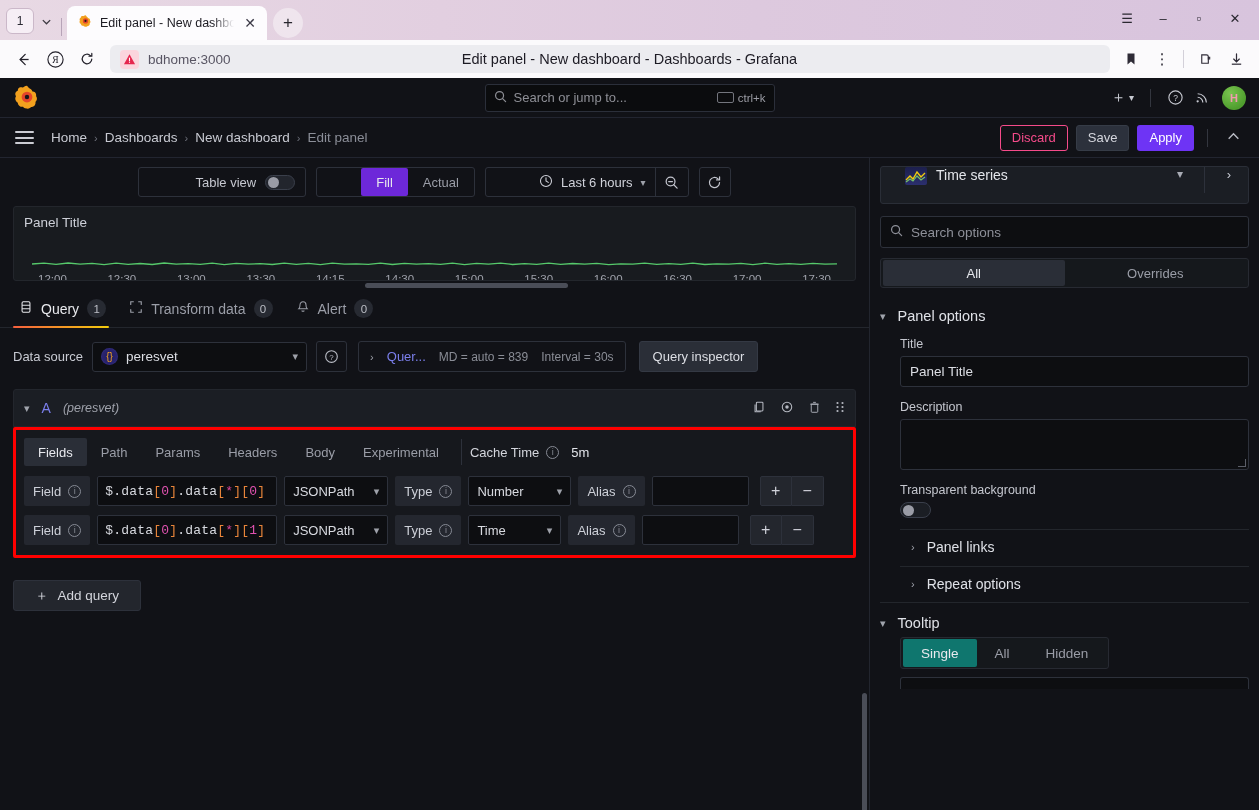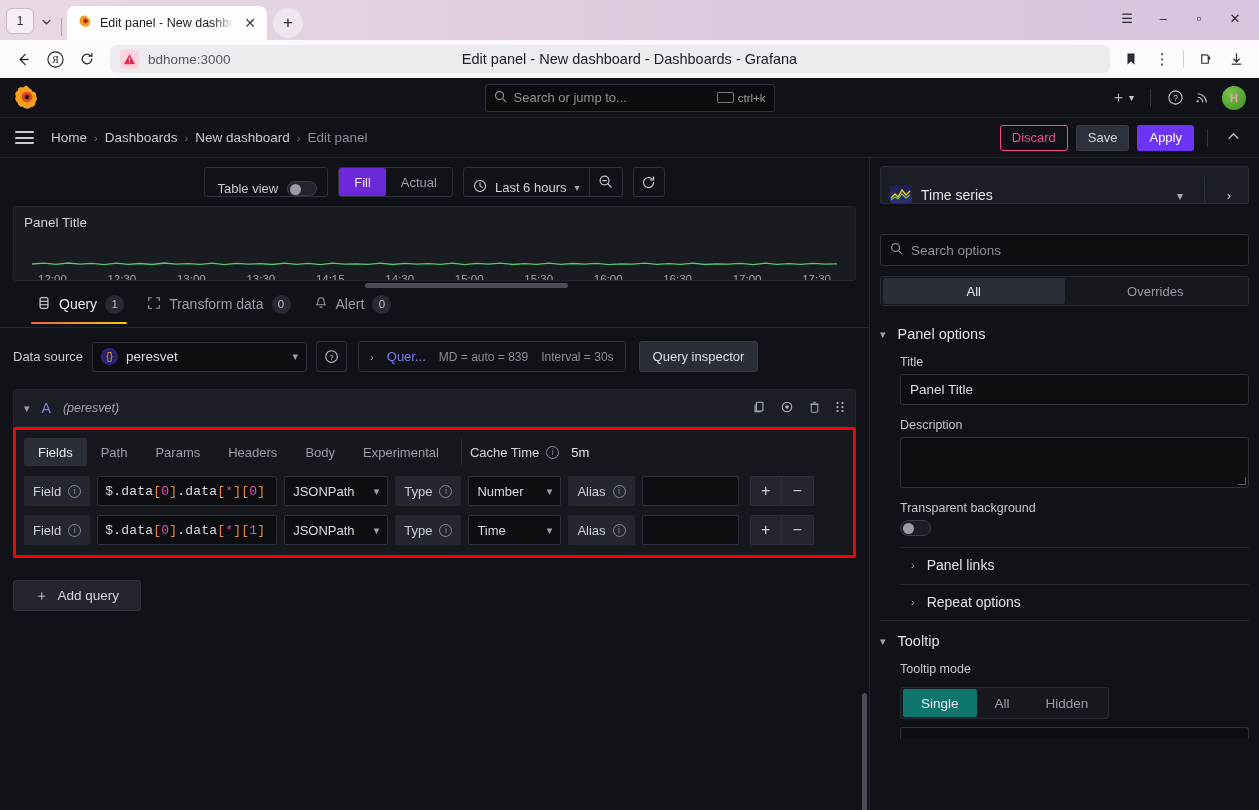--- a/index.html
+++ b/index.html
@@ -129,21 +129,21 @@
   .chev-up { color: #b9bbc4; font-size: 12px; padding: 0 5px; }
 
   
   .g-body { display: flex; height: calc(732px - 80px); }
   .g-left { width: 869px; display: flex; flex-direction: column; position: relative; }
   .g-right { flex: 1; border-left: 1px solid #22252e; background: #111217; display: flex; flex-direction: column; }
 
   .vizbar {
     height: 48px; display: flex; align-items: center; justify-content: center; gap: 10px;
   }
-  .seg-box { display: flex; align-items: flex-end; border: 1px solid #2d313b; border-radius: 3px; height: 30px; }
+  .seg-box { display: flex; align-items: center; border: 1px solid #2d313b; border-radius: 3px; height: 30px; padding-left: 44px; }
   .tableview { padding: 0 10px 0 12px; display: flex; align-items: center; gap: 9px; font-size: 13px; color: #c6c8d0; }
   .toggle {
     width: 30px; height: 15px; border-radius: 8px; background: #22252d;
     border: 1px solid #3a3f4b; position: relative;
   }
   .toggle::after {
     content: ''; position: absolute; left: 1.5px; top: 1.5px; width: 11px; height: 11px;
     border-radius: 50%; background: #9a9ca6;
   }
   .seg-item {
@@ -168,21 +168,21 @@
   .plot { position: relative; height: 32px; margin-top: 10px; }
   .xaxis {
     display: flex; justify-content: space-between; font-size: 11.5px;
     color: #9fa2ab; padding: 0 14px; margin-top: 1px;
   }
   .hscroll-track { height: 9px; display: flex; justify-content: center; align-items: center; }
   .hscroll-thumb { width: 203px; height: 5px; background: #4a4d57; border-radius: 3px; margin-left: 64px; }
 
   
   .qtabs {
-    display: flex; align-items: center; gap: 4px; padding: 0 31px;
+    display: flex; align-items: flex-end; gap: 4px; padding: 0 13px;
     border-bottom: 1px solid #23262d; height: 38px;
   }
   .qtab {
     display: flex; align-items: center; gap: 8px; padding: 0 13px 9px 6px;
     font-size: 14px; color: #9b9ea8; position: relative;
   }
   .qtab.active { color: #e9eaee; }
   .qtab.active::after {
     content: ''; position: absolute; left: 0; right: 10px; bottom: -1px; height: 2px;
     background: linear-gradient(90deg,#f55f3e,#f2cc0d); border-radius: 2px;
@@ -283,22 +283,22 @@
     border-radius: 3px; display: flex; align-items: center; justify-content: center;
     gap: 9px; font-size: 13.5px; color: #d3d5dc;
   }
   .left-vscroll {
     position: absolute; right: 2px; top: 365px; width: 5px; height: 215px;
     background: #4a4d57; border-radius: 3px;
   }
 
   
   .vizpicker {
-    height: 38px; margin: 8px 10px 18px 10px; background: #1b1e24; border: 1px solid #2a2e37;
-    border-radius: 3px; display: flex; align-items: flex-end; padding: 0 4px 0 9px; gap: 9px;
+    height: 38px; margin: 8px 10px 0 10px; background: #1b1e24; border: 1px solid #2a2e37;
+    border-radius: 3px; display: flex; align-items: flex-start; padding: 0 4px 0 24px; gap: 9px;
   }
   .viz-thumb {
     width: 22px; height: 18px; border-radius: 2px; position: relative; overflow: hidden;
     background: linear-gradient(180deg,#1c1f4d 0%,#2b2f6e 100%);
   }
   .viz-name { font-size: 14px; color: #e3e5ea; flex: 1; }
   .viz-chev { width: 30px; text-align: center; color: #a8abb4; font-size: 12px; }
   .viz-divider { width: 1px; height: 26px; background: #2d313b; }
   .viz-next { width: 30px; text-align: center; color: #c9ccd4; font-size: 13px; }
 
@@ -729,21 +729,21 @@
                     <span class="tk-b">]</span>
                 </div>
                 <div class="sel-box" style="width:104px">
                   <span>JSONPath</span>
                   <span class="chev">▾</span>
                 </div>
                 <div class="tag">
                   <span>Type</span>
                   <span class="info-i">i</span>
                 </div>
-                <div class="sel-box" style="width:93px">
+                <div class="sel-box" style="width:103px">
                   <span>Number</span>
                   <span class="chev">▾</span>
                 </div>
                 <div class="tag">
                   <span>Alias</span>
                   <span class="info-i">i</span>
                 </div>
                 <div class="blank-input"></div>
                 <div style="display:flex;margin-left:4px">
                   <div class="pm-btn pm-left">+</div>
@@ -860,21 +860,20 @@
         </div>
 
         <div class="sect-div"></div>
 
         <div class="sect-hdr" style="margin-top:12px">
           <span class="sc">▾</span>
           <span>Tooltip</span>
         </div>
 
         <div style="padding-left:20px">
-          <div class="flabel">Tooltip mode</div>
           <div class="tt-seg">
             <div class="tt-item active">Single</div>
             <div class="tt-item">All</div>
             <div class="tt-item">Hidden</div>
           </div>
 
           <div class="cut-input"></div>
         </div>
       </div>
     </div>

